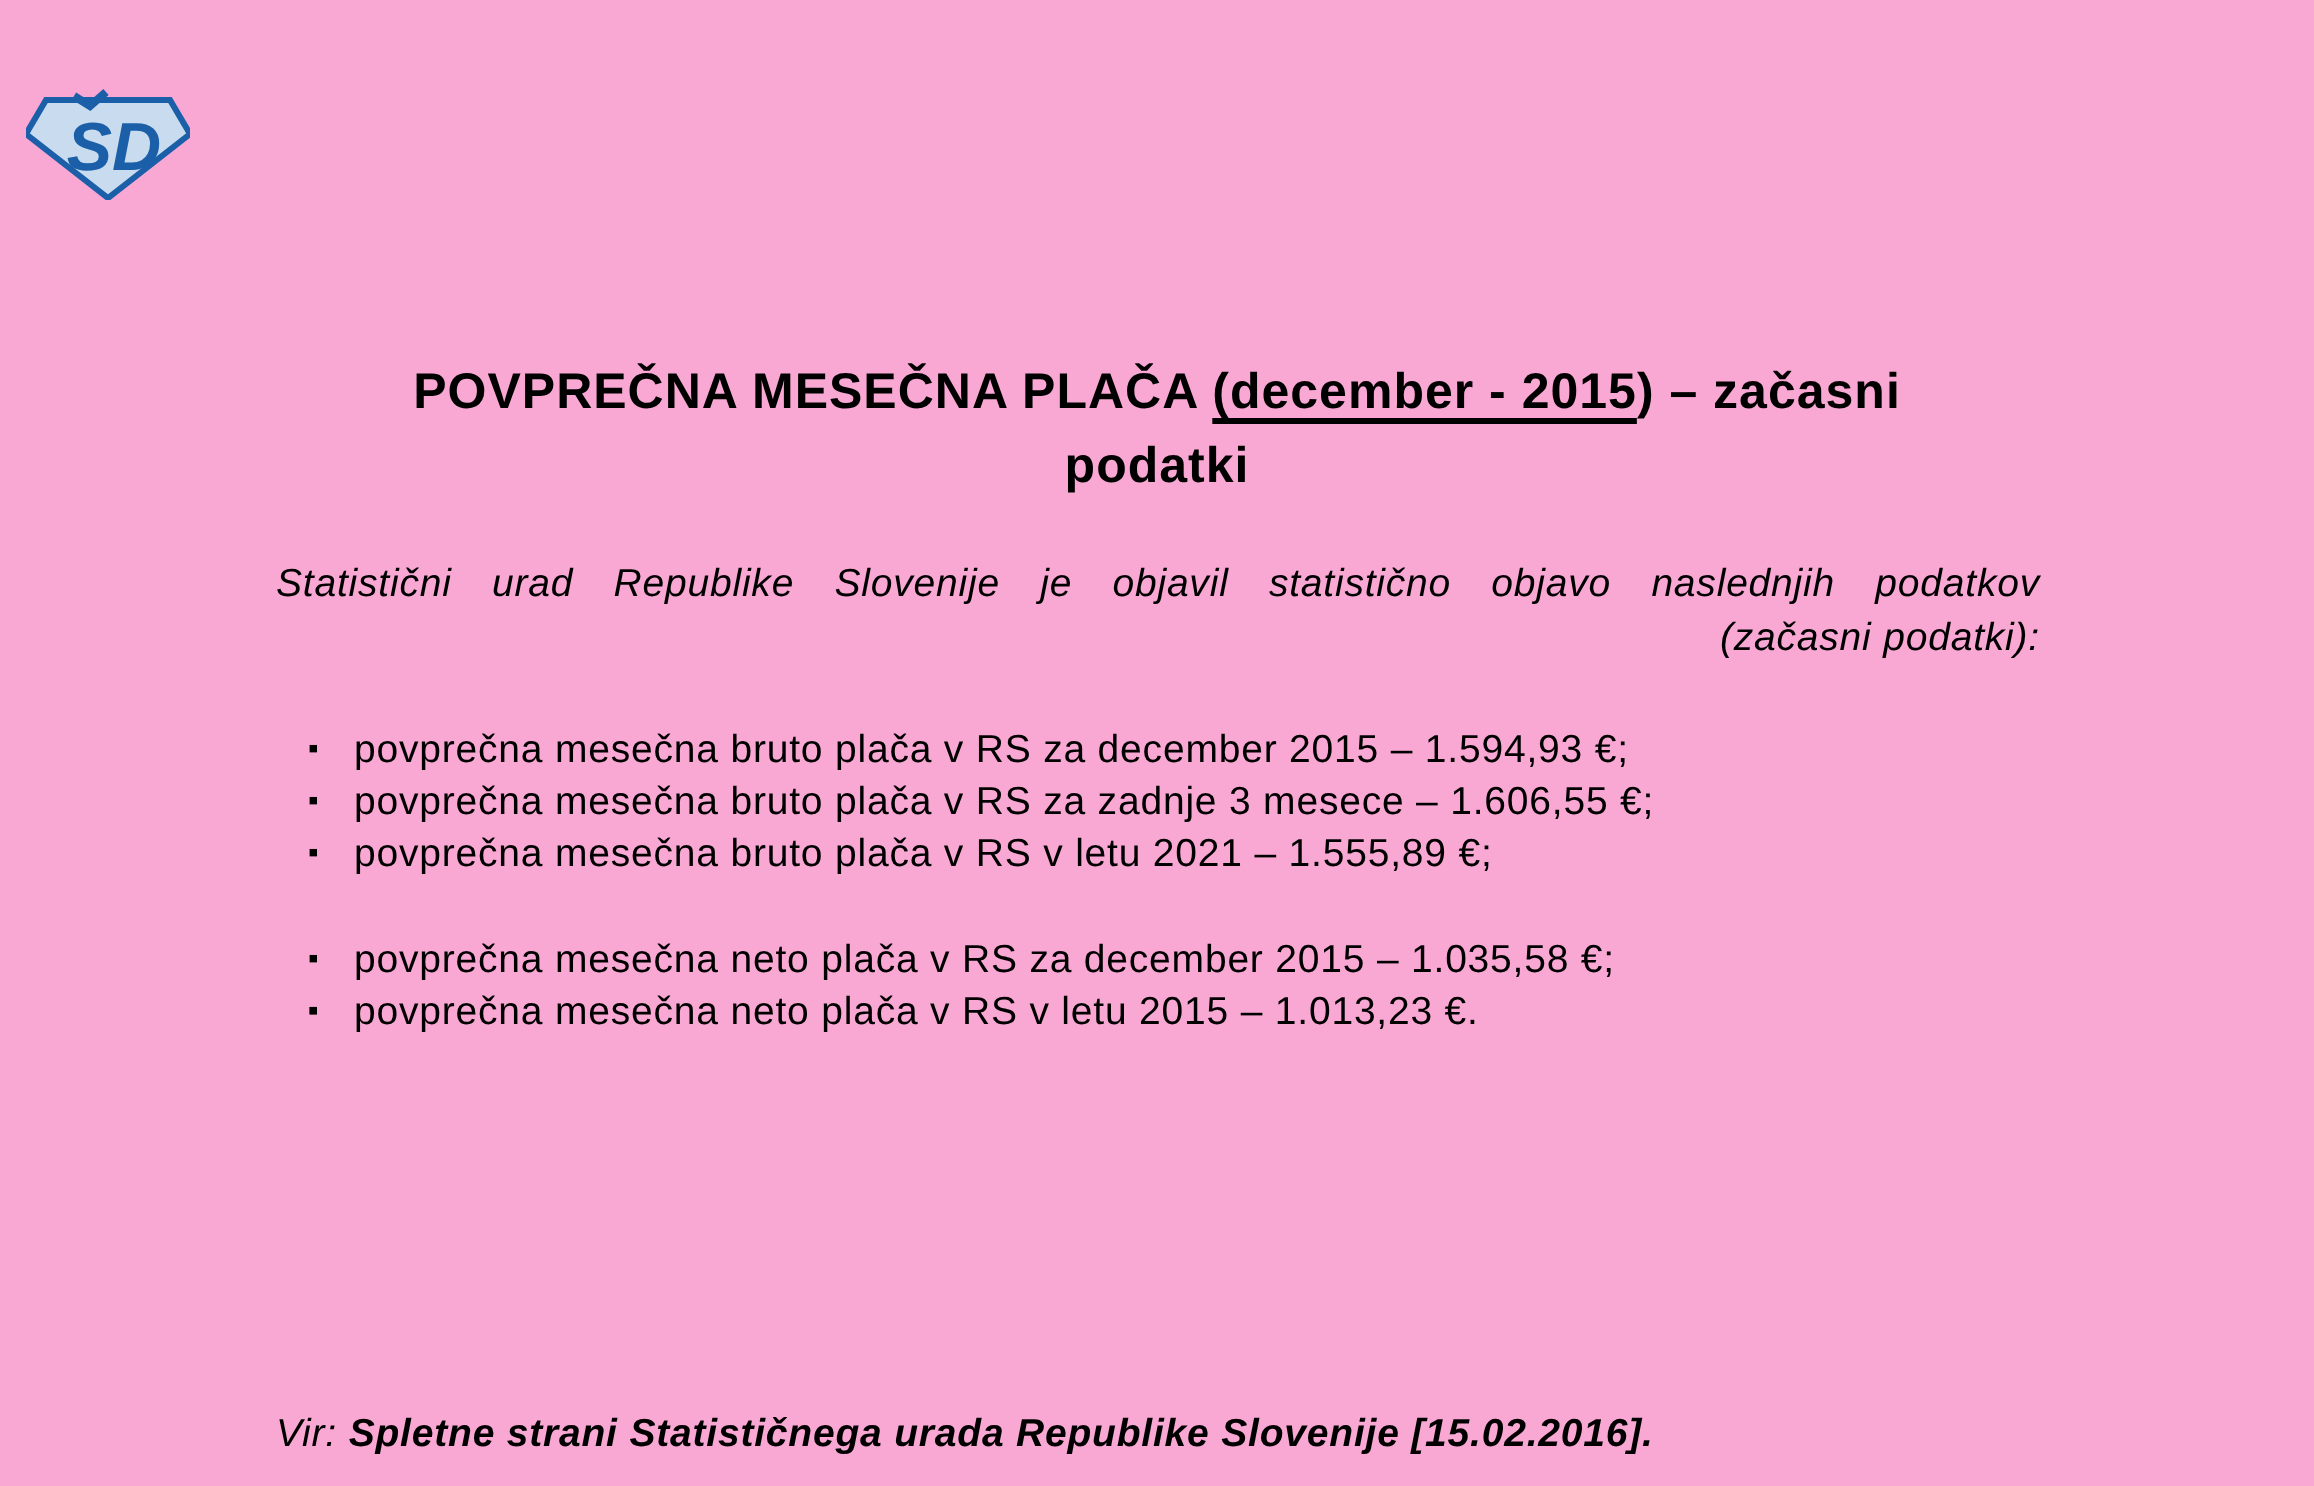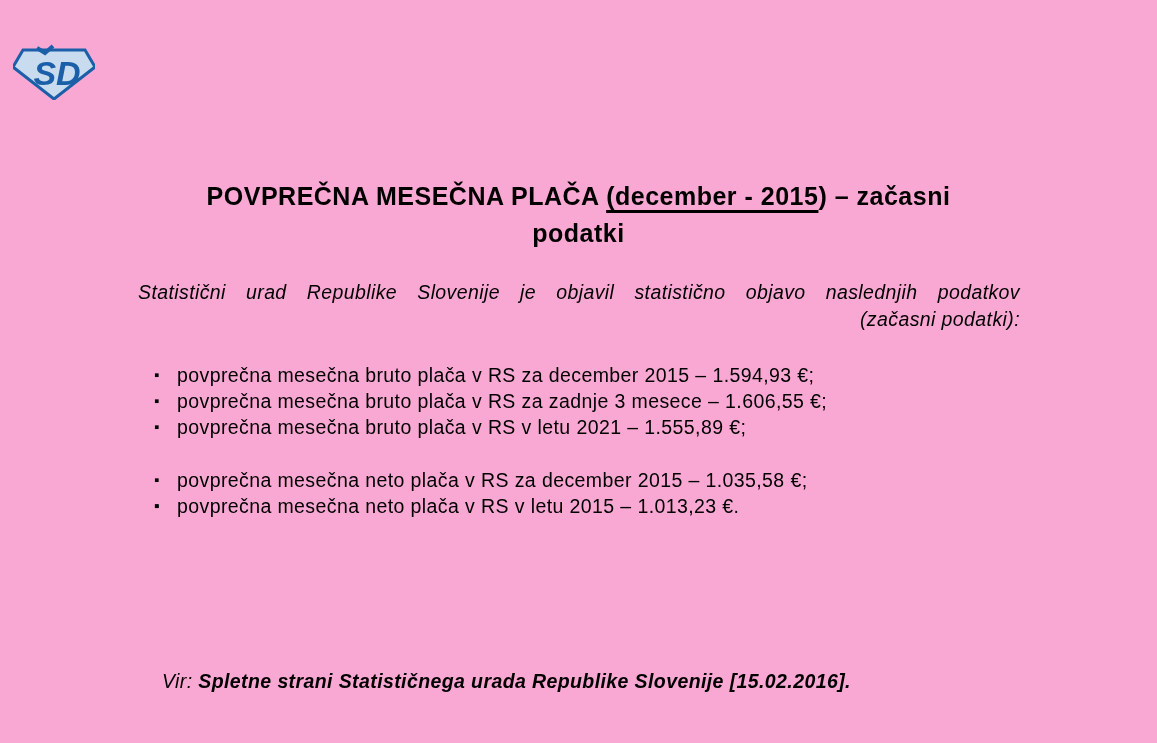--- a/index.html
+++ b/index.html
@@ -57,21 +57,21 @@
     font-style: italic;
   }
   .jline {               
     text-align: justify;
     text-align-last: justify;
   }
   .lline { text-align: right; }   
 
   .intro  { top: 279px; }
   .note   { top: 576px; font-weight: 700; line-height: 26px; }
-  .source { top: 668px; width: 960px; line-height: 26px; margin-left: 24px; }
+  .source { top: 704px; width: 960px; line-height: 26px; }
   .source .src-label { font-weight: 400; }
   .source .src-text  { font-weight: 700; }
 
   
   .bullets {
     position: absolute;
     left: 138px;
     width: 920px;
     font-size: 19.5px;
     line-height: 26px;

